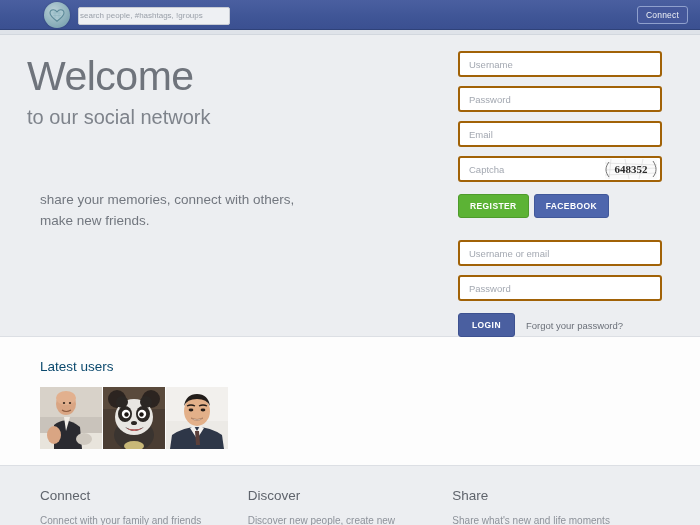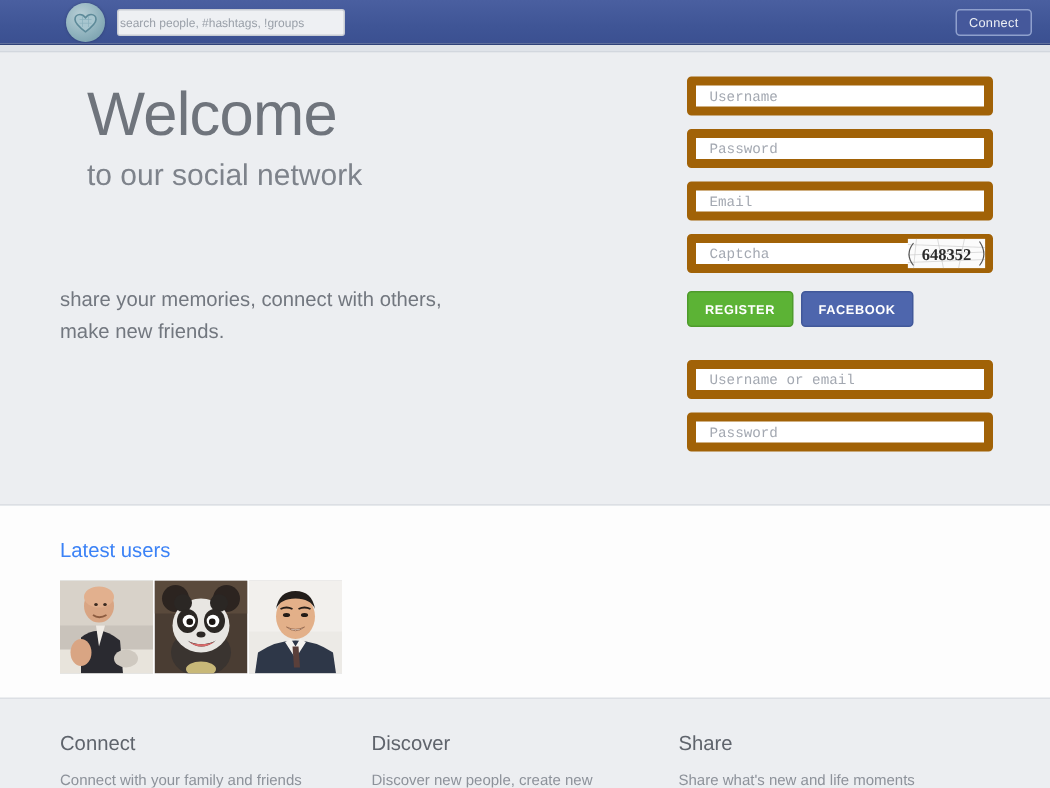--- a/index.html
+++ b/index.html
@@ -62,47 +62,47 @@
   }
 
   
   .hero {
     position: relative;
     height: 302px;
     background: #eceef1;
     border-bottom: 1px solid #dcdfe4;
     padding: 0 40px;
   }
-  .hero-left { position: absolute; left: 58px; top: 20px; width: 380px; }
+  .hero-left { position: absolute; left: 27px; top: 20px; width: 380px; }
   h1.welcome {
     font-size: 41px; font-weight: 300;
     color: #6f747c; margin: 0;
     letter-spacing: -0.5px; line-height: 1.05;
   }
   .subtitle {
     font-size: 20px; color: #7e838b;
     margin-top: 8px; font-weight: 400;
   }
   .tagline {
     position: absolute; left: 40px; top: 155px;
     font-size: 13.5px; color: #72777f;
     line-height: 1.55; width: 290px;
   }
 
   
   .forms { position: absolute; right: 38px; top: 16px; width: 204px; }
   .field {
     width: 204px; height: 26px;
     background: #fff;
-    border: 6px solid #a16207;
+    border: 2px solid #a16207;
     border-radius: 3px;
     margin-bottom: 9px;
     font-size: 9.5px; color: #9aa0a9;
     padding: 0 9px;
-    font-family: Liberation Mono, monospace;
+    font-family: Liberation Sans, sans-serif;
     outline: none;
     position: relative;
   }
   .field::placeholder { color: #a3a8b1; }
   .captcha-row { position: relative; }
   .captcha-img {
     position: absolute; right: 5px; top: 3px;
     width: 52px; height: 20px;
     overflow: hidden;
   }
@@ -125,21 +125,21 @@
   }
 
   
   .latest {
     background: #fdfdfd;
     height: 129px;
     padding: 22px 40px 0 40px;
     border-bottom: 1px solid #dcdfe4;
   }
   .latest-title {
-    font-size: 13.5px; color: #3b82f6;
+    font-size: 13.5px; color: #0c4a6e;
     margin-bottom: 13px;
   }
   .avatars { display: flex; gap: 1px; }
   .avatar {
     width: 62px; height: 62px;
     overflow: hidden;
     position: relative;
     background: #d8d8d8;
   }
   .avatar svg { display: block; }
@@ -220,20 +220,24 @@
 
       <div class="btn-row">
         <button class="btn btn-register">REGISTER</button>
         <button class="btn btn-facebook">FACEBOOK</button>
       </div>
 
       
       <input class="field" type="text" placeholder="Username or email" style="">
       <input class="field" type="password" placeholder="Password" style="">
 
+      <div class="login-row">
+        <button class="btn btn-login">LOGIN</button>
+        <a class="forgot-link" href="#">Forgot your password?</a>
+      </div>
 
     </div>
   </div>
 
   <div class="latest">
     <div class="latest-title">Latest users</div>
     <div class="avatars">
 
       <div class="avatar">
         <svg width="62" height="62" viewBox="0 0 62 62">

